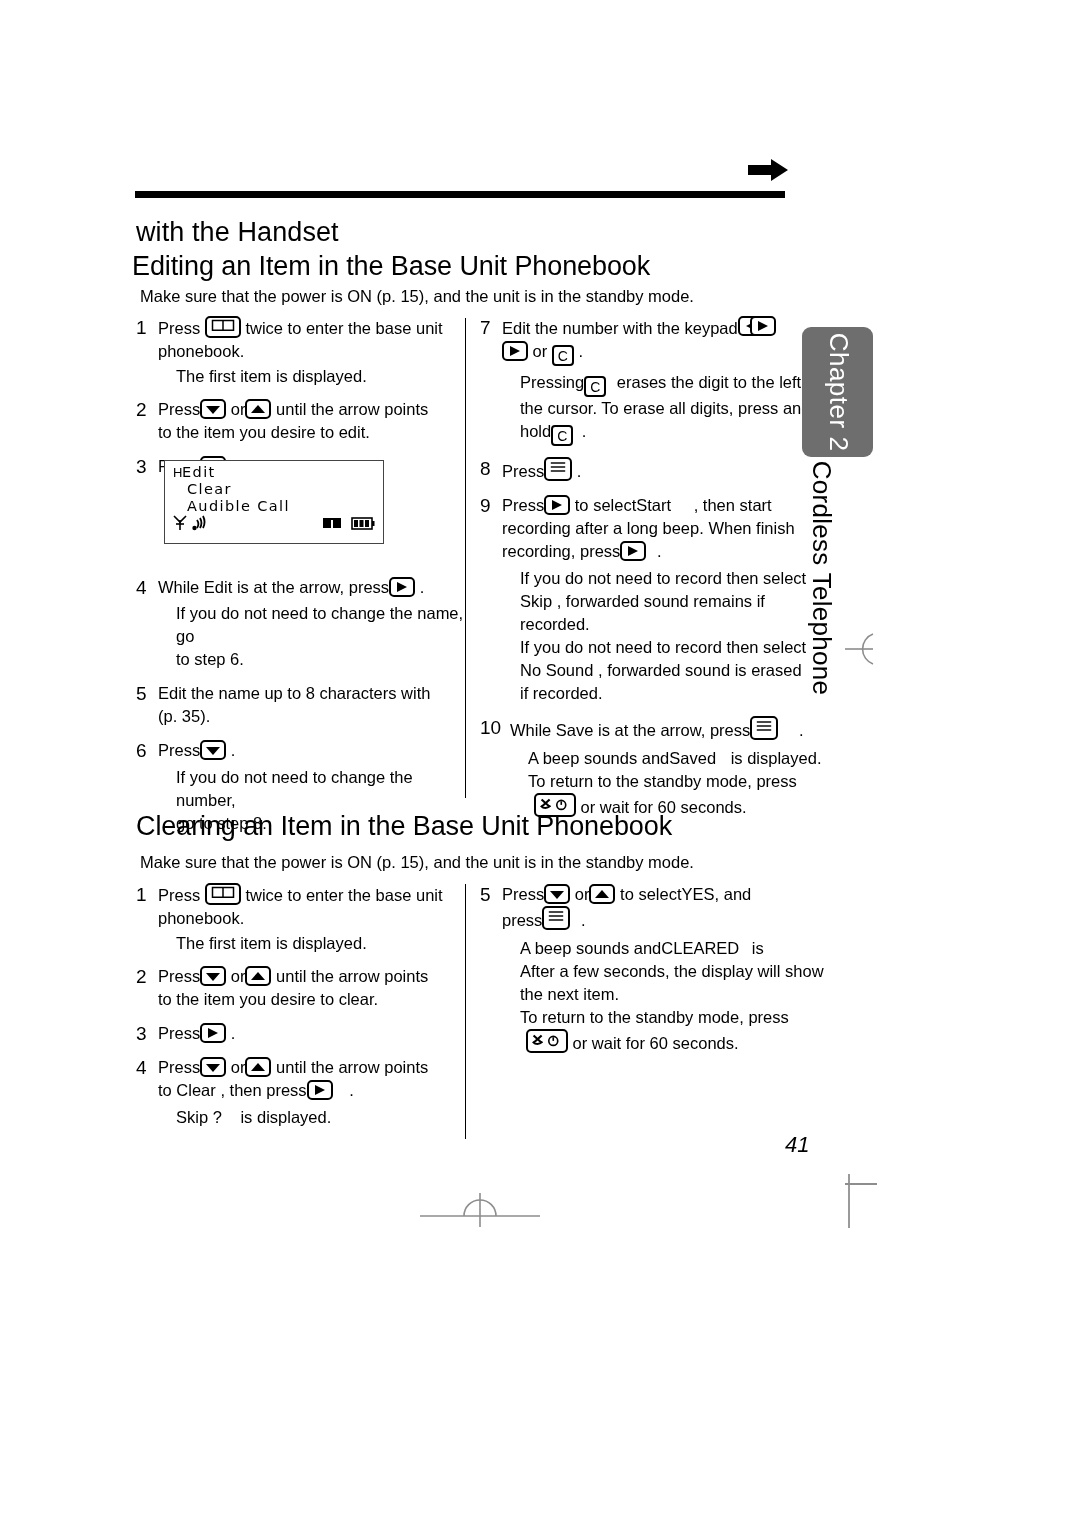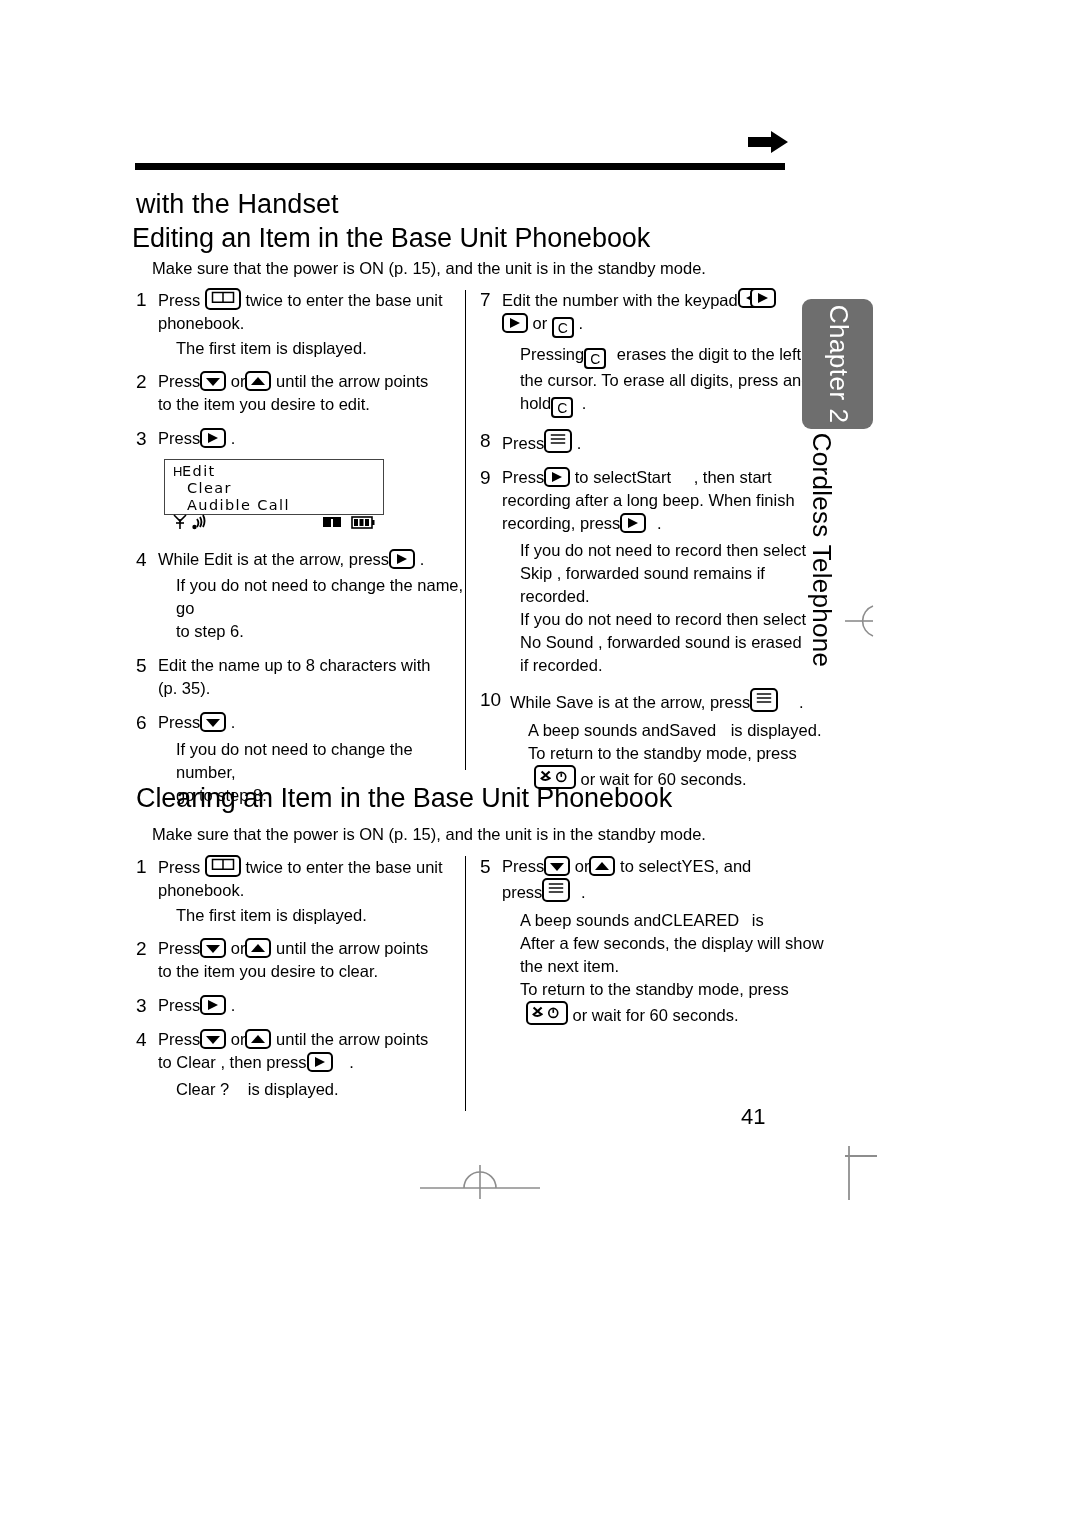--- a/index.html
+++ b/index.html
@@ -7,21 +7,21 @@
   body {
     width:1080px; height:1528px;
     background:#ffffff;
     font-family:"Liberation Sans", sans-serif;
     color:#000;
     position:relative;
     overflow:hidden;
   }
 
   
-  .page { position:absolute; inset:0; }
+  .page { position:absolute; inset:0;margin-top:28px; }
 
   .top-arrow {
     position:absolute; left:748px; top:130px;
     width:40px; height:24px;
   }
   .top-rule {
     position:absolute; left:135px; top:163px;
     width:650px; height:7px; background:#000;
   }
 
@@ -35,21 +35,21 @@
     position:absolute; left:132px; top:223px;
     font-size:27px; font-weight:400; letter-spacing:-.1px;
     white-space:nowrap;
   }
   .h-main2 {
     position:absolute; left:136px; top:783px;
     font-size:27px; font-weight:400; letter-spacing:-.1px;
     white-space:nowrap;
   }
   .lead {
-    position:absolute; left:152px;
+    position:absolute; left:140px;
     font-size:16.5px; white-space:nowrap;
   }
   .lead.a { top:259px; }
   .lead.b { top:825px; }
 
   
   .col { position:absolute; font-size:16.5px; line-height:22px; }
   .col-l1 { left:136px; top:288px;  width:330px; }
   .col-r1 { left:480px; top:288px;  width:360px; }
   .col-l2 { left:136px; top:855px;  width:330px; }
@@ -90,22 +90,22 @@
   .key-sm svg { width:22px; height:16px; }
 
   
   .key-pair { display:inline-block; position:relative;
               width:38px; height:22px; vertical-align:-4px; }
   .key-pair .k1 { position:absolute; left:0;  top:0; }
   .key-pair .k2 { position:absolute; left:12px; top:0; }
 
   
   .lcd {
-    position:absolute; left:164px; top:459px;
-    width:220px; height:56px;
+    position:absolute; left:164px; top:432px;
+    width:220px; height:84px;
     border:1.5px solid #444; background:#fff;
     font-family:"DejaVu Sans", sans-serif;
   }
   .lcd-row {
     position:absolute; left:10px;
     font-size:14.5px; letter-spacing:1.4px; white-space:nowrap;
   }
   .lcd-r1 { top:3px;  left:8px; }
   .lcd-r2 { top:20px; left:22px; }
   .lcd-r3 { top:37px; left:22px; }
@@ -138,22 +138,23 @@
   .chapter-name span {
     position:absolute; left:50%; top:50%;
     transform:translate(-50%,-50%) rotate(90deg);
     transform-origin:center;
     color:#000; font-size:26px; white-space:nowrap;
     letter-spacing:.3px;
   }
 
   
   .pageno {
-    position:absolute; left:741px; top:1104px;
+    position:absolute; left:785px; top:1104px;
     font-size:22px;
+    font-style:italic;
   }
   .mark-right { position:absolute; left:843px; top:600px; width:42px; height:42px; }
   .mark-bottom { position:absolute; left:420px; top:1155px; width:120px; height:46px; }
   .mark-tick   { position:absolute; left:848px; top:1146px; width:2px; height:54px; background:#9a9a9a; }
   .mark-tick-h { position:absolute; left:845px; top:1155px; width:32px; height:2px; background:#8d8d8d; }
 
   .it { font-style:normal; }
 </style>
 </head>
 <body>
@@ -541,21 +542,21 @@
           <span>to</span>
           <span class="it">Clear</span>
           <span>, then press</span><span class="key key-sm">
             <svg viewBox="0 0 22 16">
                 <polygon points="6,3 6,13 16,8" fill="#000"></polygon>
               </svg>
           </span>
           <span style="margin-left:12px;">.</span>
         </div>
         <div class="note-tight" style="margin-top:4px;">
-          <span class="it">Clear ?</span>
+          <span class="it">Skip ?</span>
           <span style="margin-left:14px;">is displayed.</span>
         </div>
       </div>
     </div>
   </div>
 
   <div class="col col-r2">
     <div class="step">
       <div class="num">5</div>
       <div class="body">

